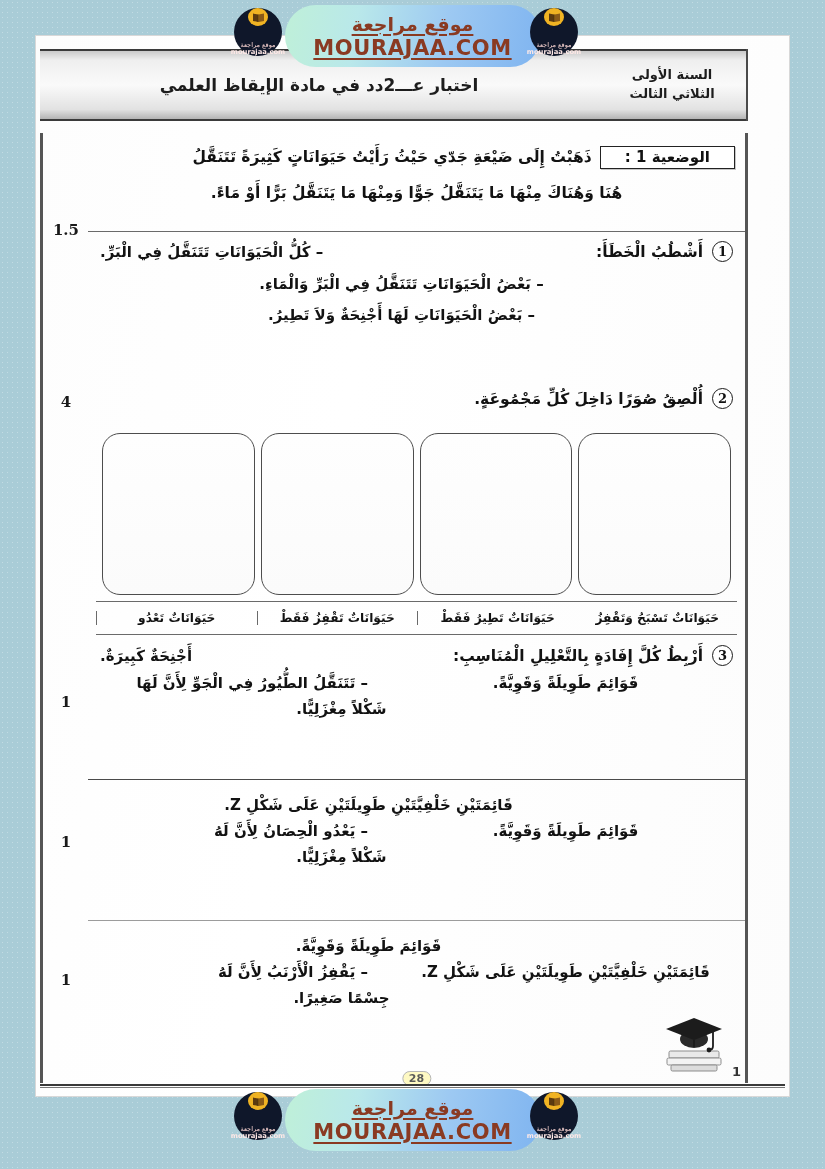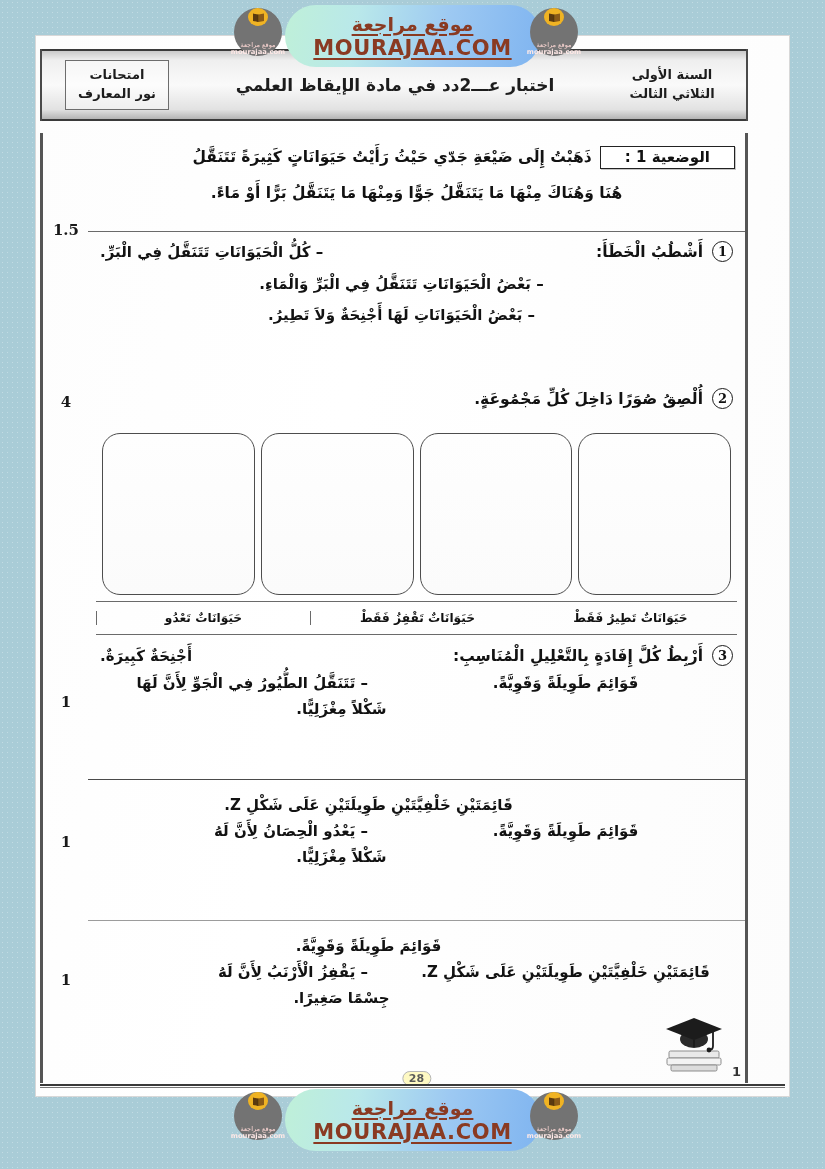--- a/index.html
+++ b/index.html
@@ -280,21 +280,21 @@
   .wm-en {
     font-size: 21px; font-weight: bold; color: #8a3a22;
     letter-spacing: .6px;
     text-decoration: underline; text-decoration-thickness: 2px;
     text-underline-offset: 3px;
     font-family: "DejaVu Sans", "Liberation Sans", sans-serif;
   }
   .wm-badge {
     position: absolute; top: 8px;
     width: 48px; height: 48px; border-radius: 50%;
-    background: #737373;
+    background: #0f172a;
     display: flex; flex-direction: column;
     align-items: center; justify-content: center;
     gap: 16px;
   }
   .wm-badge.l { left: 234px; }
   .wm-badge.r { left: 530px; }
   .badge-book {
     width: 20px; height: 20px; border-radius: 50%;
     background: #f0b323;
     display: flex; align-items: center; justify-content: center;
@@ -339,26 +339,20 @@
     </div>
   </div>
 </div>
 
 <div class="sheet">
   <div class="sheet-inner"></div>
 
   <div class="ribbon">
     <div class="ribbon-band"></div>
     <div class="ribbon-row">
-      <div class="rib-cell right">
-        <div class="rib-inner-box">
-          <span>امتحانات</span>
-          <span class="l2">نور المعارف</span>
-        </div>
-      </div>
       <div class="rib-cell mid">
         <span>اختبار عـــ2دد في مادة الإيقاظ العلمي</span>
       </div>
       <div class="rib-cell left">
         <span>السنة الأولى</span>
         <span class="l2">الثلاثي الثالث</span>
       </div>
     </div>
   </div>
 
@@ -405,20 +399,21 @@
         <div class="drop-box"></div>
         <div class="drop-box"></div>
         <div class="drop-box"></div>
         <div class="drop-box"></div>
       </div>
 
       <div class="cat-row ar">
         <div class="cat">حَيَوَانَاتٌ تَعْدُو</div>
         <div class="cat">حَيَوَانَاتٌ تَقْفِزُ فَقَطْ</div>
         <div class="cat">حَيَوَانَاتٌ تَطِيرُ فَقَطْ</div>
+        <div class="cat">حَيَوَانَاتٌ تَسْبَحُ وَتَقْفِزُ</div>
       </div>
 
       <div class="q3 ar">
         <div class="q3-head-row">
           <span class="qnum">3</span>
           <span class="q-title">أَرْبِطُ كُلَّ إِفَادَةٍ بِالتَّعْلِيلِ الْمُنَاسِبِ:</span>
           <span class="q3-head-spacer"></span>
           <span class="q3-right-word">أَجْنِحَةٌ كَبِيرَةٌ.</span>
         </div>
         <div class="match-row">

